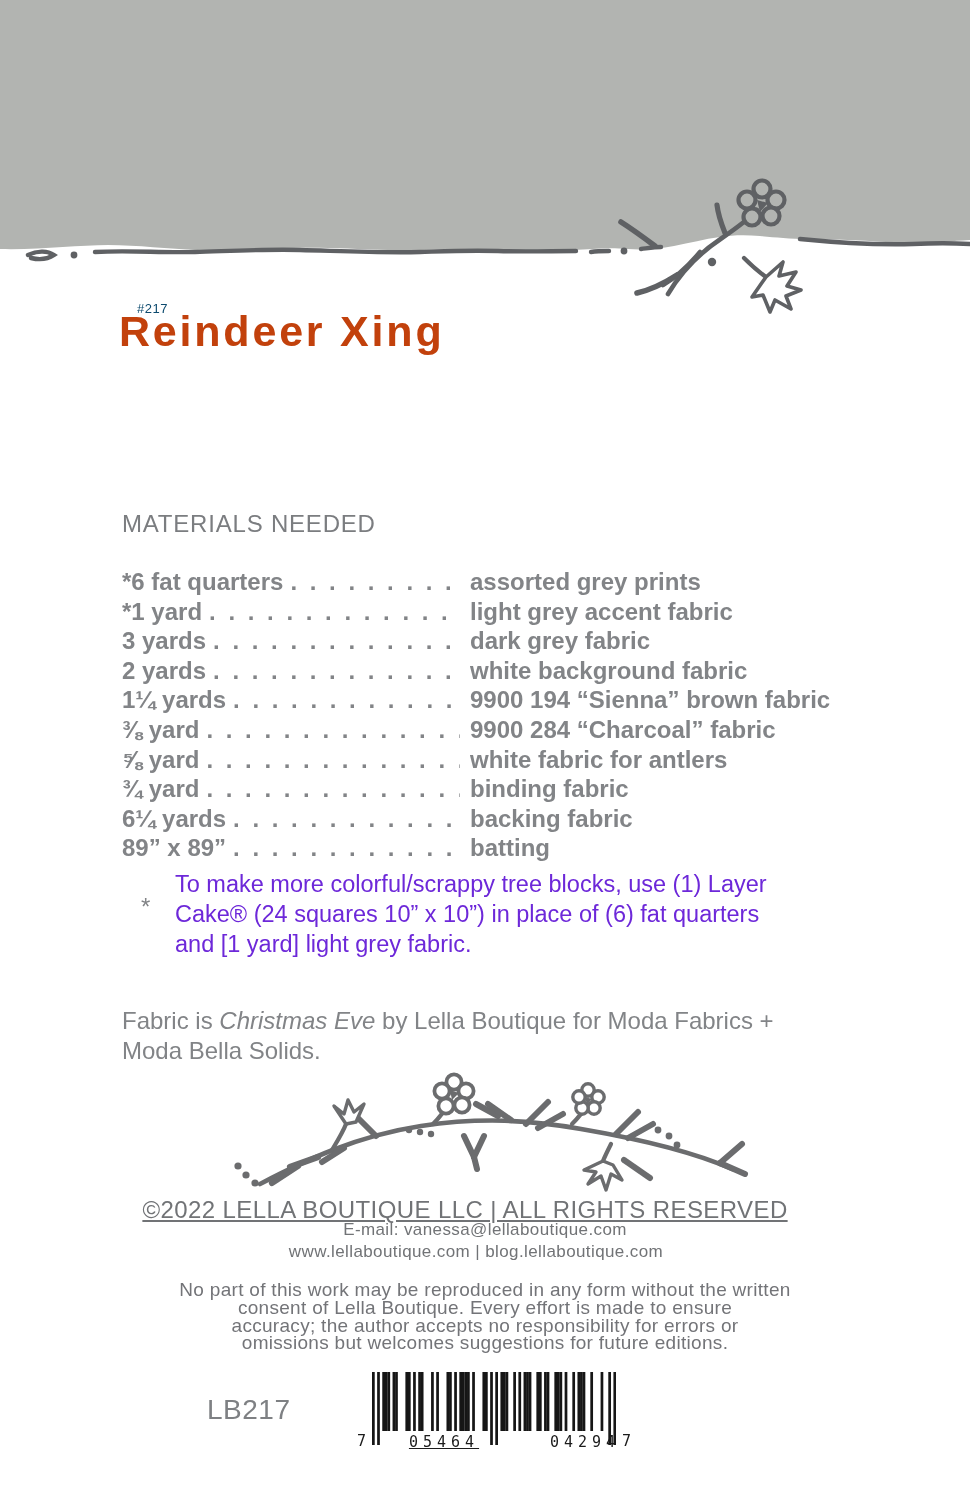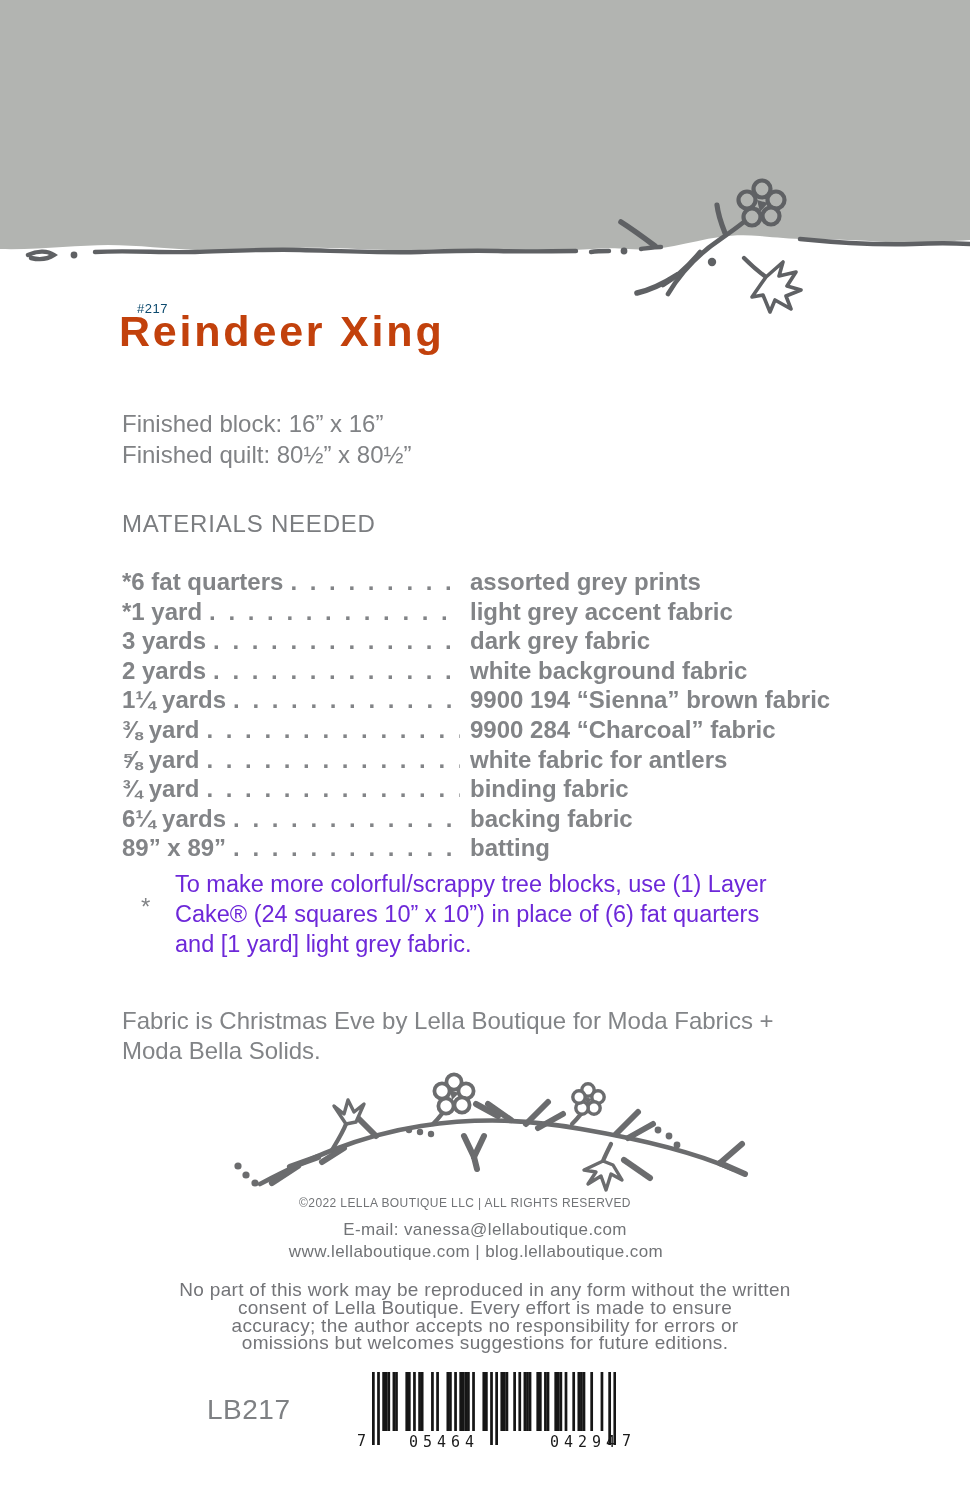--- a/index.html
+++ b/index.html
@@ -29,39 +29,39 @@
   .mat-row{display:flex;height:29.6px;line-height:29.6px;align-items:baseline;}
   .mat-left{width:338px;display:flex;overflow:hidden;}
   .mat-qty{white-space:pre;}
   .mat-dots{flex:1;overflow:hidden;white-space:nowrap;letter-spacing:3px;padding-left:7px;}
   .mat-desc{margin-left:10px;white-space:pre;}
   
   .note-marker{left:141px;top:893px;font-size:24px;color:#828487;}
   .note-text{left:175px;top:869px;width:700px;font-size:23.5px;line-height:30px;white-space:pre-line;color:#6d28d9;}
   
   .fabric-note{left:122px;top:1006px;width:780px;font-size:24px;line-height:30px;color:#828487;}
-  .fabric-note .italic{}
+  .fabric-note .italic{font-style:italic;}
   
   .laurel-svg{position:absolute;left:226px;top:1062px;}
   
-  .copyright{left:0;top:1196px;width:930px;text-align:center;font-size:12px;letter-spacing:.4px;color:#717376;}
+  .copyright{left:0;top:1196px;width:930px;text-align:center;font-size:24px;letter-spacing:.4px;color:#717376;text-decoration:underline;}
   .email{left:0;top:1220px;width:970px;text-align:center;font-size:17px;letter-spacing:.4px;color:#717376;}
   .websites{left:0;top:1242px;width:952px;text-align:center;font-size:17px;letter-spacing:.4px;color:#717376;}
   .disclaimer{left:0;top:1281px;width:970px;text-align:center;font-size:19px;line-height:17.8px;letter-spacing:.3px;white-space:pre-line;color:#737478;}
   
   .item-code{left:207px;top:1394px;font-size:28px;letter-spacing:.5px;color:#7e8083;}
   .barcode-wrap{left:372px;top:1372px;width:244px;height:78px;}
   .barcode-digit,.barcode-group{
     position:absolute;
     font-family:"DejaVu Sans Mono", monospace;
     font-size:15px;color:#1b1b1b;
   }
   .bd-left{left:-15px;bottom:0;}
   .bd-right{right:-15px;bottom:0;}
-  .bg-1{left:26px;width:92px;bottom:-1px;text-align:center;letter-spacing:5px;}
+  .bg-1{left:26px;width:92px;bottom:-1px;text-align:center;letter-spacing:5px;text-decoration:underline;}
   .bg-2{left:126px;width:92px;bottom:-1px;text-align:center;letter-spacing:5px;padding-left:41px;}
 </style>
 </head>
 <body>
 
 <div class="page">
 
   <svg class="banner-svg" width="970" height="320" viewBox="0 0 970 320">
     <path fill="#b2b4b1" d="
       M0 0 H970 V240
@@ -106,24 +106,20 @@
         <path d="M757 200 L768 203 L760 212 Z" fill="#5f6164" stroke="none"></path>
       </g>
 
       <path d="M744 258 C752 266 759 272 766 277" stroke-width="4.2"></path>
       <path d="M766 277 L783 262 L779 276 L796 272 L787 286 L801 290 L786 296 L791 309 L775 300 L770 312 L763 295 L752 297 L761 284 Z" fill="#ffffff" stroke-width="3.6" stroke-linejoin="round"></path>
     </g>
   </svg>
 
   <div class="abs pattern-number">#217</div>
   <div class="abs page-title">Reindeer Xing</div>
-  <div class="abs dims">
-    <div>Finished block: 16” x 16”</div>
-    <div>Finished quilt: 80½” x 80½”</div>
-  </div>
 
   <div class="abs materials-heading">MATERIALS NEEDED</div>
   <div class="abs materials-list" id="materials-list">
     <div class="mat-row">
       <span class="mat-left">
         <span class="mat-qty">*6 fat quarters</span>
         <span class="mat-dots">. . . . . . . . . . . . . . . . . . . . . . . . . . . . . .</span>
       </span>
       <span class="mat-desc">assorted grey prints</span>
     </div>

